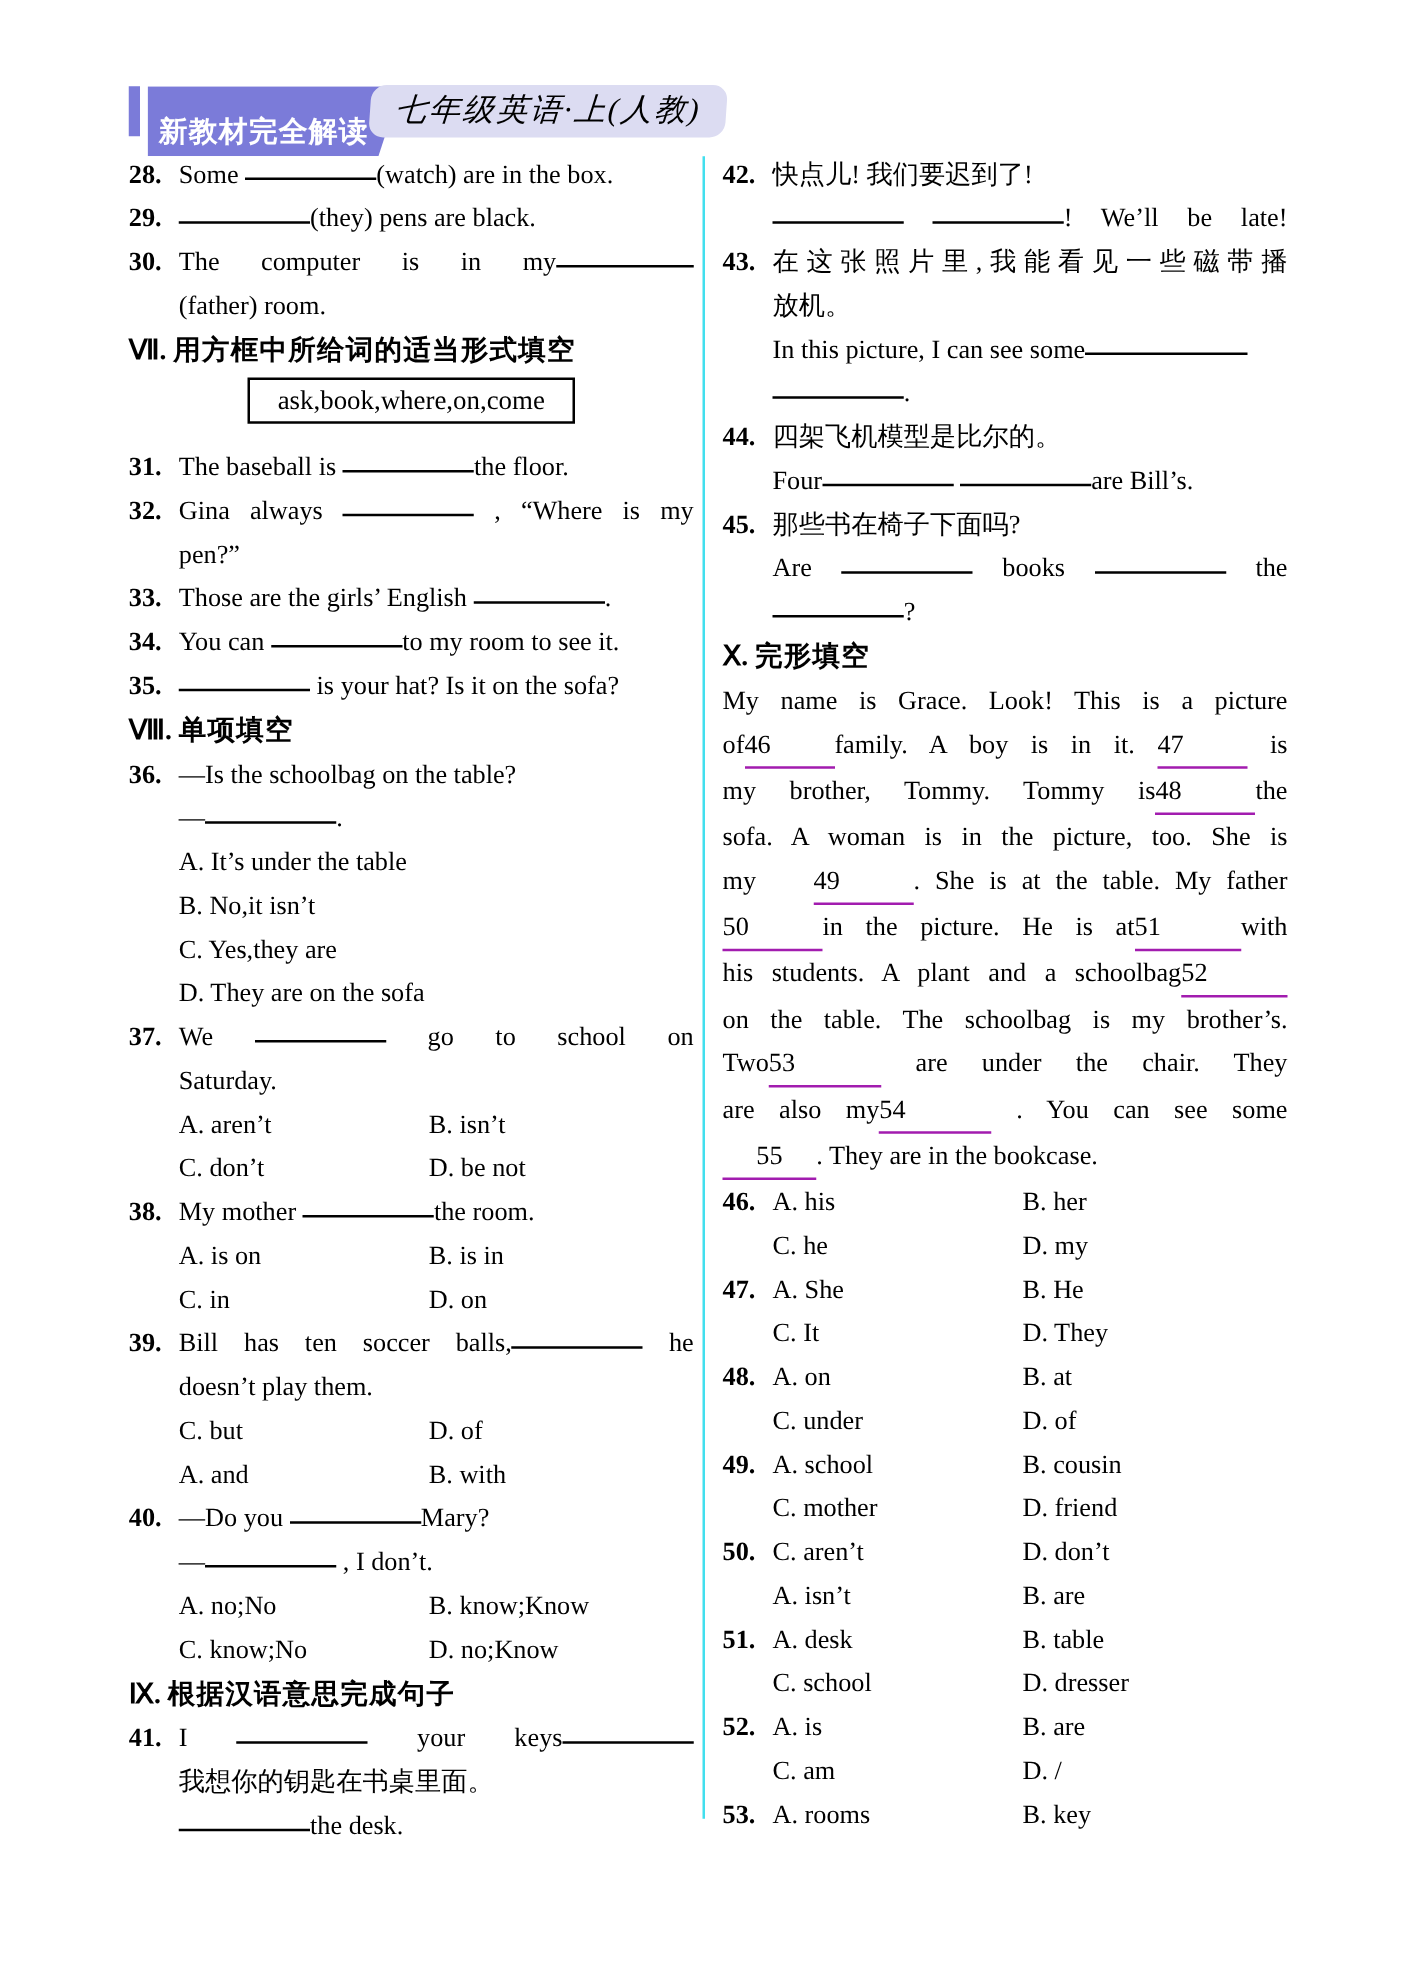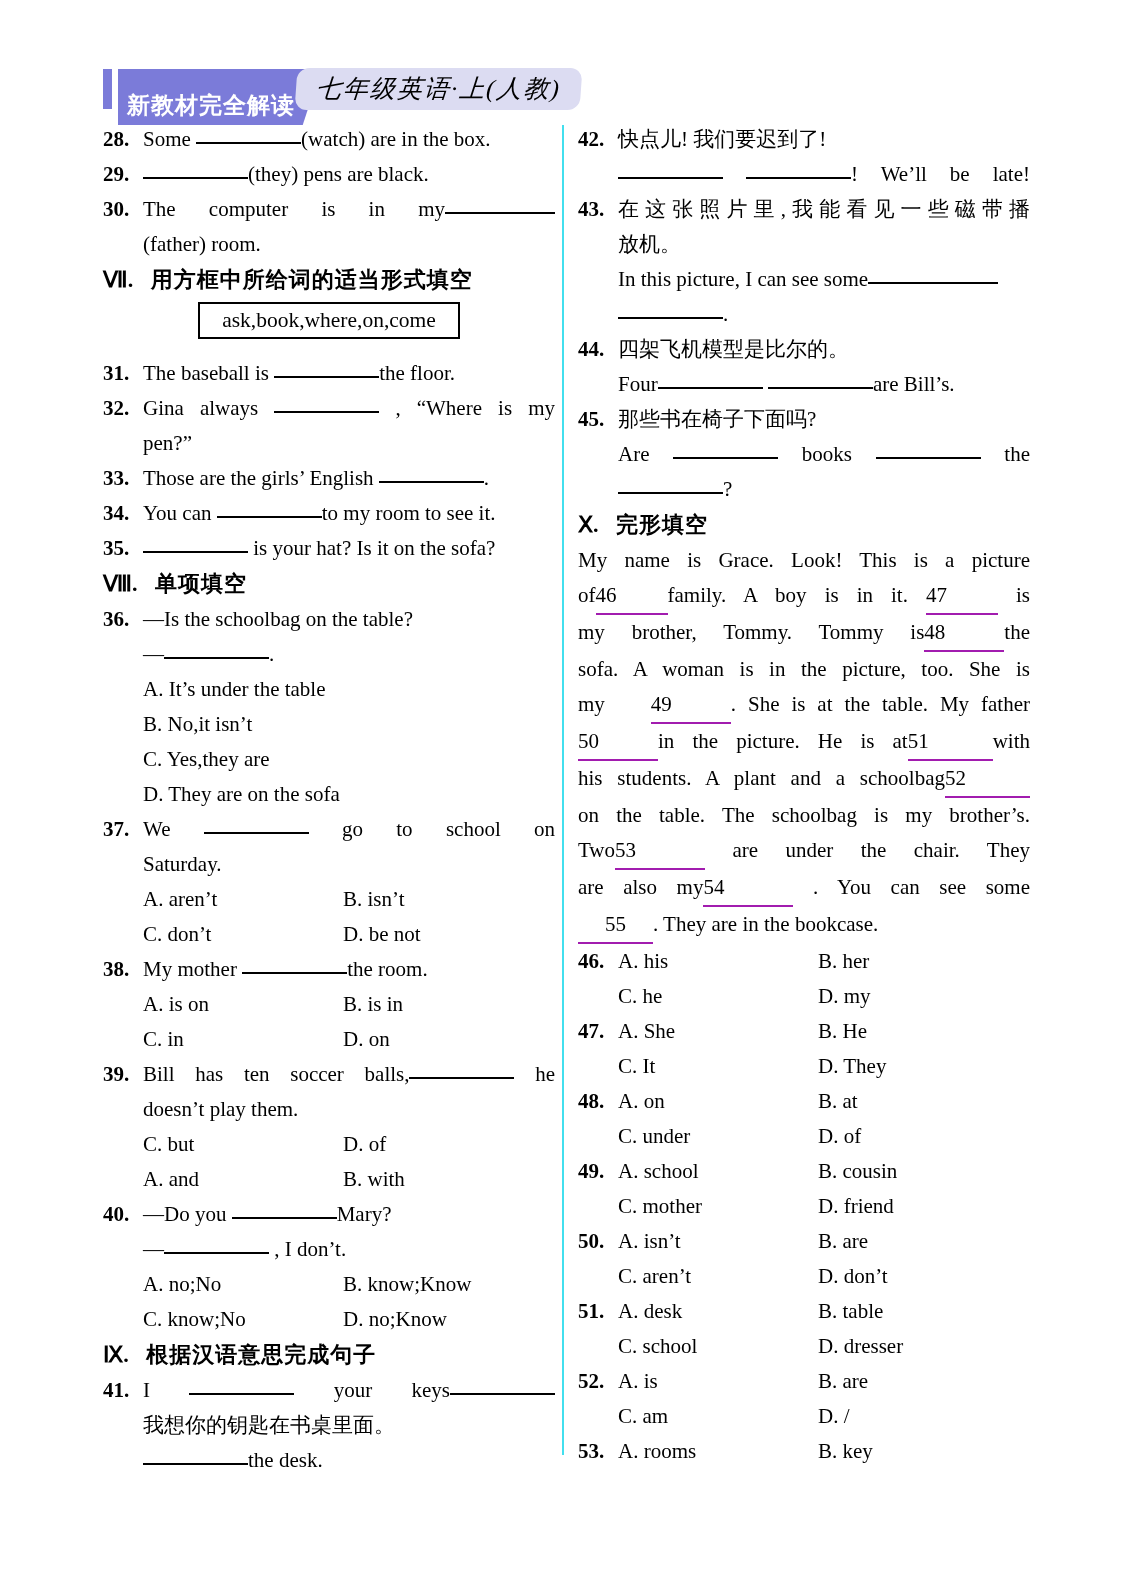--- a/index.html
+++ b/index.html
@@ -36,21 +36,21 @@
   .qline{min-height:35px;}
   .j{text-align:justify;text-align-last:justify;}
   .blank{display:inline-block;border-bottom:2px solid #000;height:20px;vertical-align:baseline;}
   .nblank{display:inline-block;border-bottom:2px solid #a21caf;text-align:center;vertical-align:baseline;}
   .optrow{min-height:35px;}
   .opt{display:inline-block;}
   .optA{width:200px;}
 
   .sec{font-weight:bold;font-size:22px;min-height:36px;line-height:36px;}
   .secrn{font-family:"Liberation Serif",serif;}
-  .seclabel{font-family:"Liberation Sans","DejaVu Sans",sans-serif;letter-spacing:1px;margin-left:12px;}
+  .seclabel{font-family:"Liberation Sans","DejaVu Sans",sans-serif;letter-spacing:1px;}
 
   .boxwrap{min-height:48px;text-align:center;padding:4px 0 6px;}
   .wordbox{display:inline-block;border:2px solid #000;padding:0 22px;line-height:33px;font-size:21.5px;}
 
   .para{}
 </style>
 </head>
 <body>
 
 <div class="page">
@@ -193,22 +193,22 @@
         <div class="optrow"><span class="opt optA">A. on</span><span class="opt">B. at</span></div>
         <div class="optrow"><span class="opt optA">C. under</span><span class="opt">D. of</span></div>
       </div>
       <div class="q">
         <span class="qnum">49.</span>
         <div class="optrow"><span class="opt optA">A. school</span><span class="opt">B. cousin</span></div>
         <div class="optrow"><span class="opt optA">C. mother</span><span class="opt">D. friend</span></div>
       </div>
       <div class="q">
         <span class="qnum">50.</span>
+        <div class="optrow"><span class="opt optA">C. aren’t</span><span class="opt">D. don’t</span></div>
         <div class="optrow"><span class="opt optA">A. isn’t</span><span class="opt">B. are</span></div>
-        <div class="optrow"><span class="opt optA">C. aren’t</span><span class="opt">D. don’t</span></div>
       </div>
       <div class="q">
         <span class="qnum">51.</span>
         <div class="optrow"><span class="opt optA">A. desk</span><span class="opt">B. table</span></div>
         <div class="optrow"><span class="opt optA">C. school</span><span class="opt">D. dresser</span></div>
       </div>
       <div class="q">
         <span class="qnum">52.</span>
         <div class="optrow"><span class="opt optA">A. is</span><span class="opt">B. are</span></div>
         <div class="optrow"><span class="opt optA">C. am</span><span class="opt">D. /</span></div>

